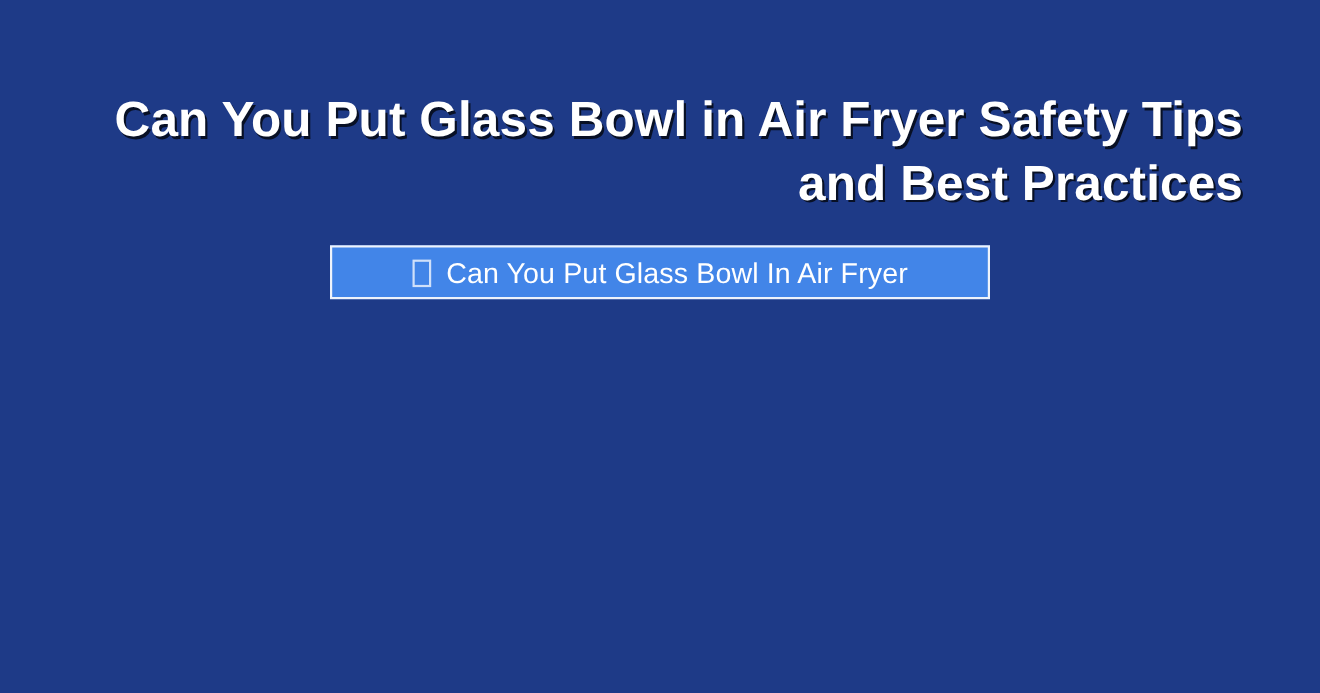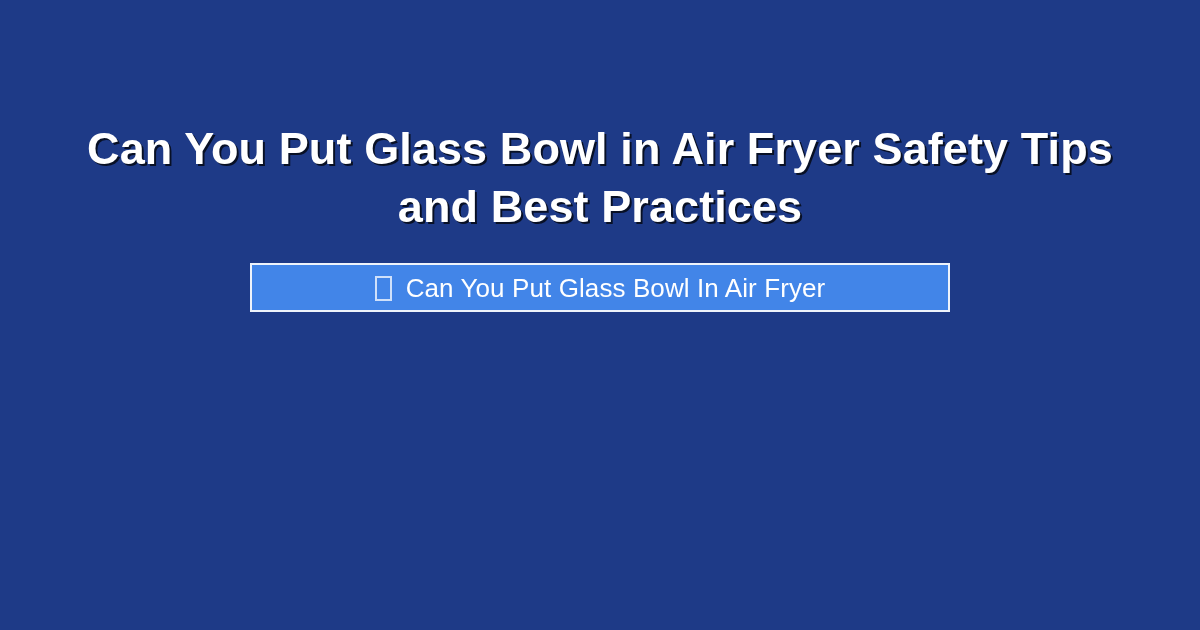--- a/index.html
+++ b/index.html
@@ -21,22 +21,22 @@
     box-sizing: border-box;
     display: flex;
     flex-direction: column;
     align-items: center;
     justify-content: flex-start;
   }
 
   
   .title-block {
     width: 1060px;
-    margin-top: 120px;
-    text-align: center;
+    margin-top: 80px;
+    text-align: right;
   }
 
   .page-title {
     margin: 0;
     font-family: "Liberation Sans", sans-serif;
     font-size: 45px;
     font-weight: bold;
     line-height: 58px;
     color: #ffffff;
     letter-spacing: 0.1px;
@@ -51,21 +51,21 @@
     justify-content: center;
     width: 100%;
   }
 
   .cta-button {
     display: inline-flex;
     align-items: center;
     justify-content: center;
     gap: 14px;
     box-sizing: border-box;
-    width: 700px;
+    width: 600px;
     height: 49px;
     background: #4285e8;
     border: 2px solid #eef3fb;
     border-radius: 0;
     color: #ffffff;
     font-family: "Liberation Sans", sans-serif;
     font-size: 26px;
     font-weight: normal;
     line-height: 1;
     letter-spacing: 0.1px;

